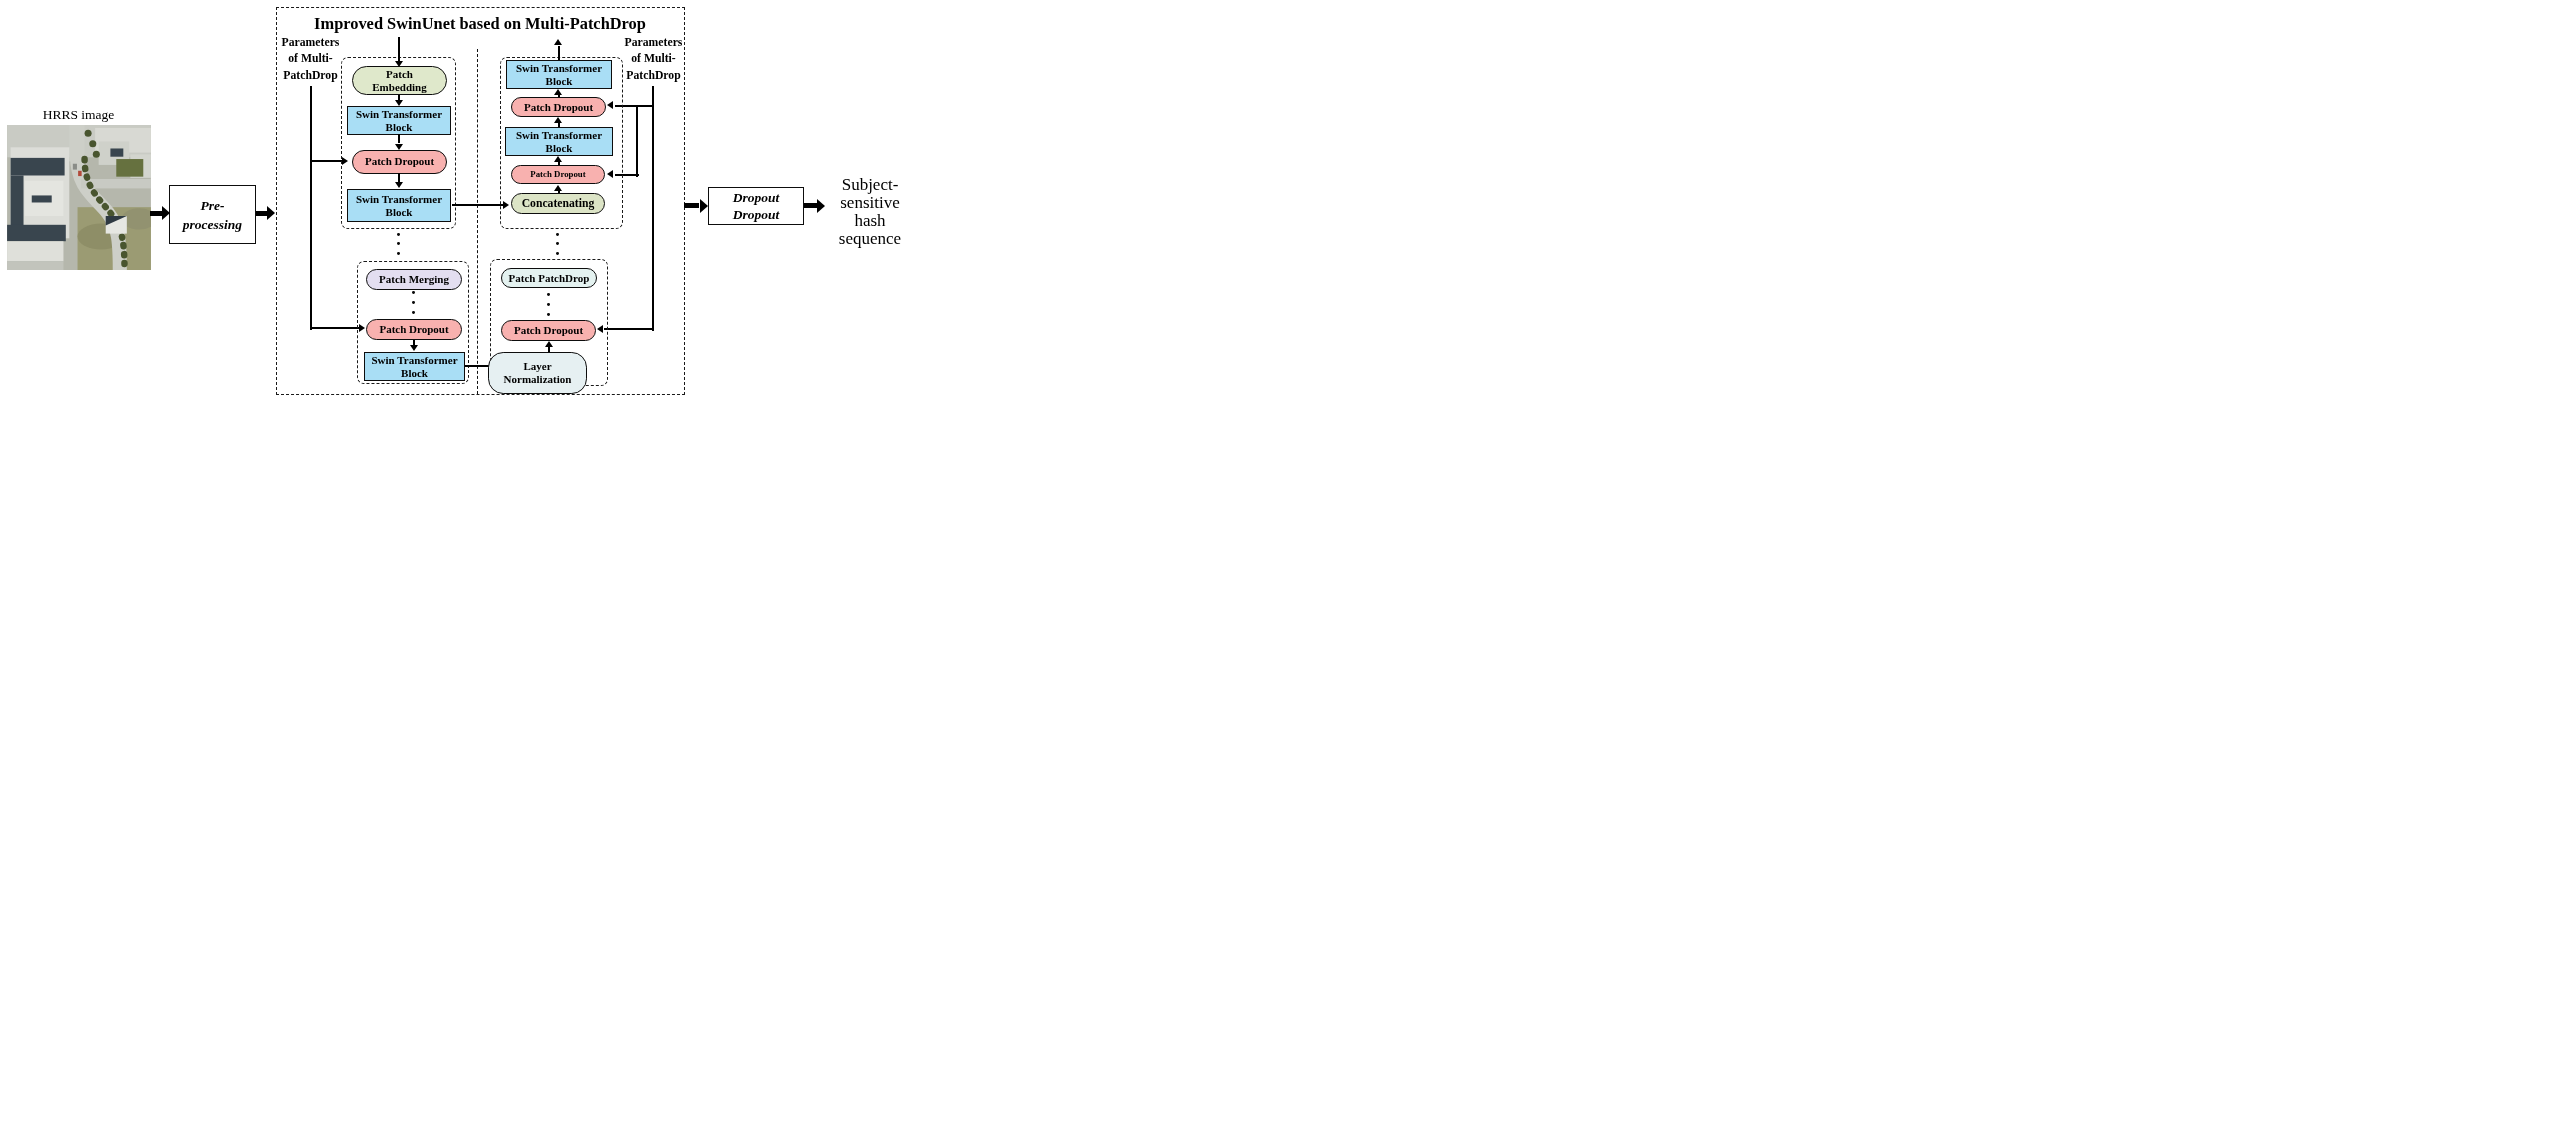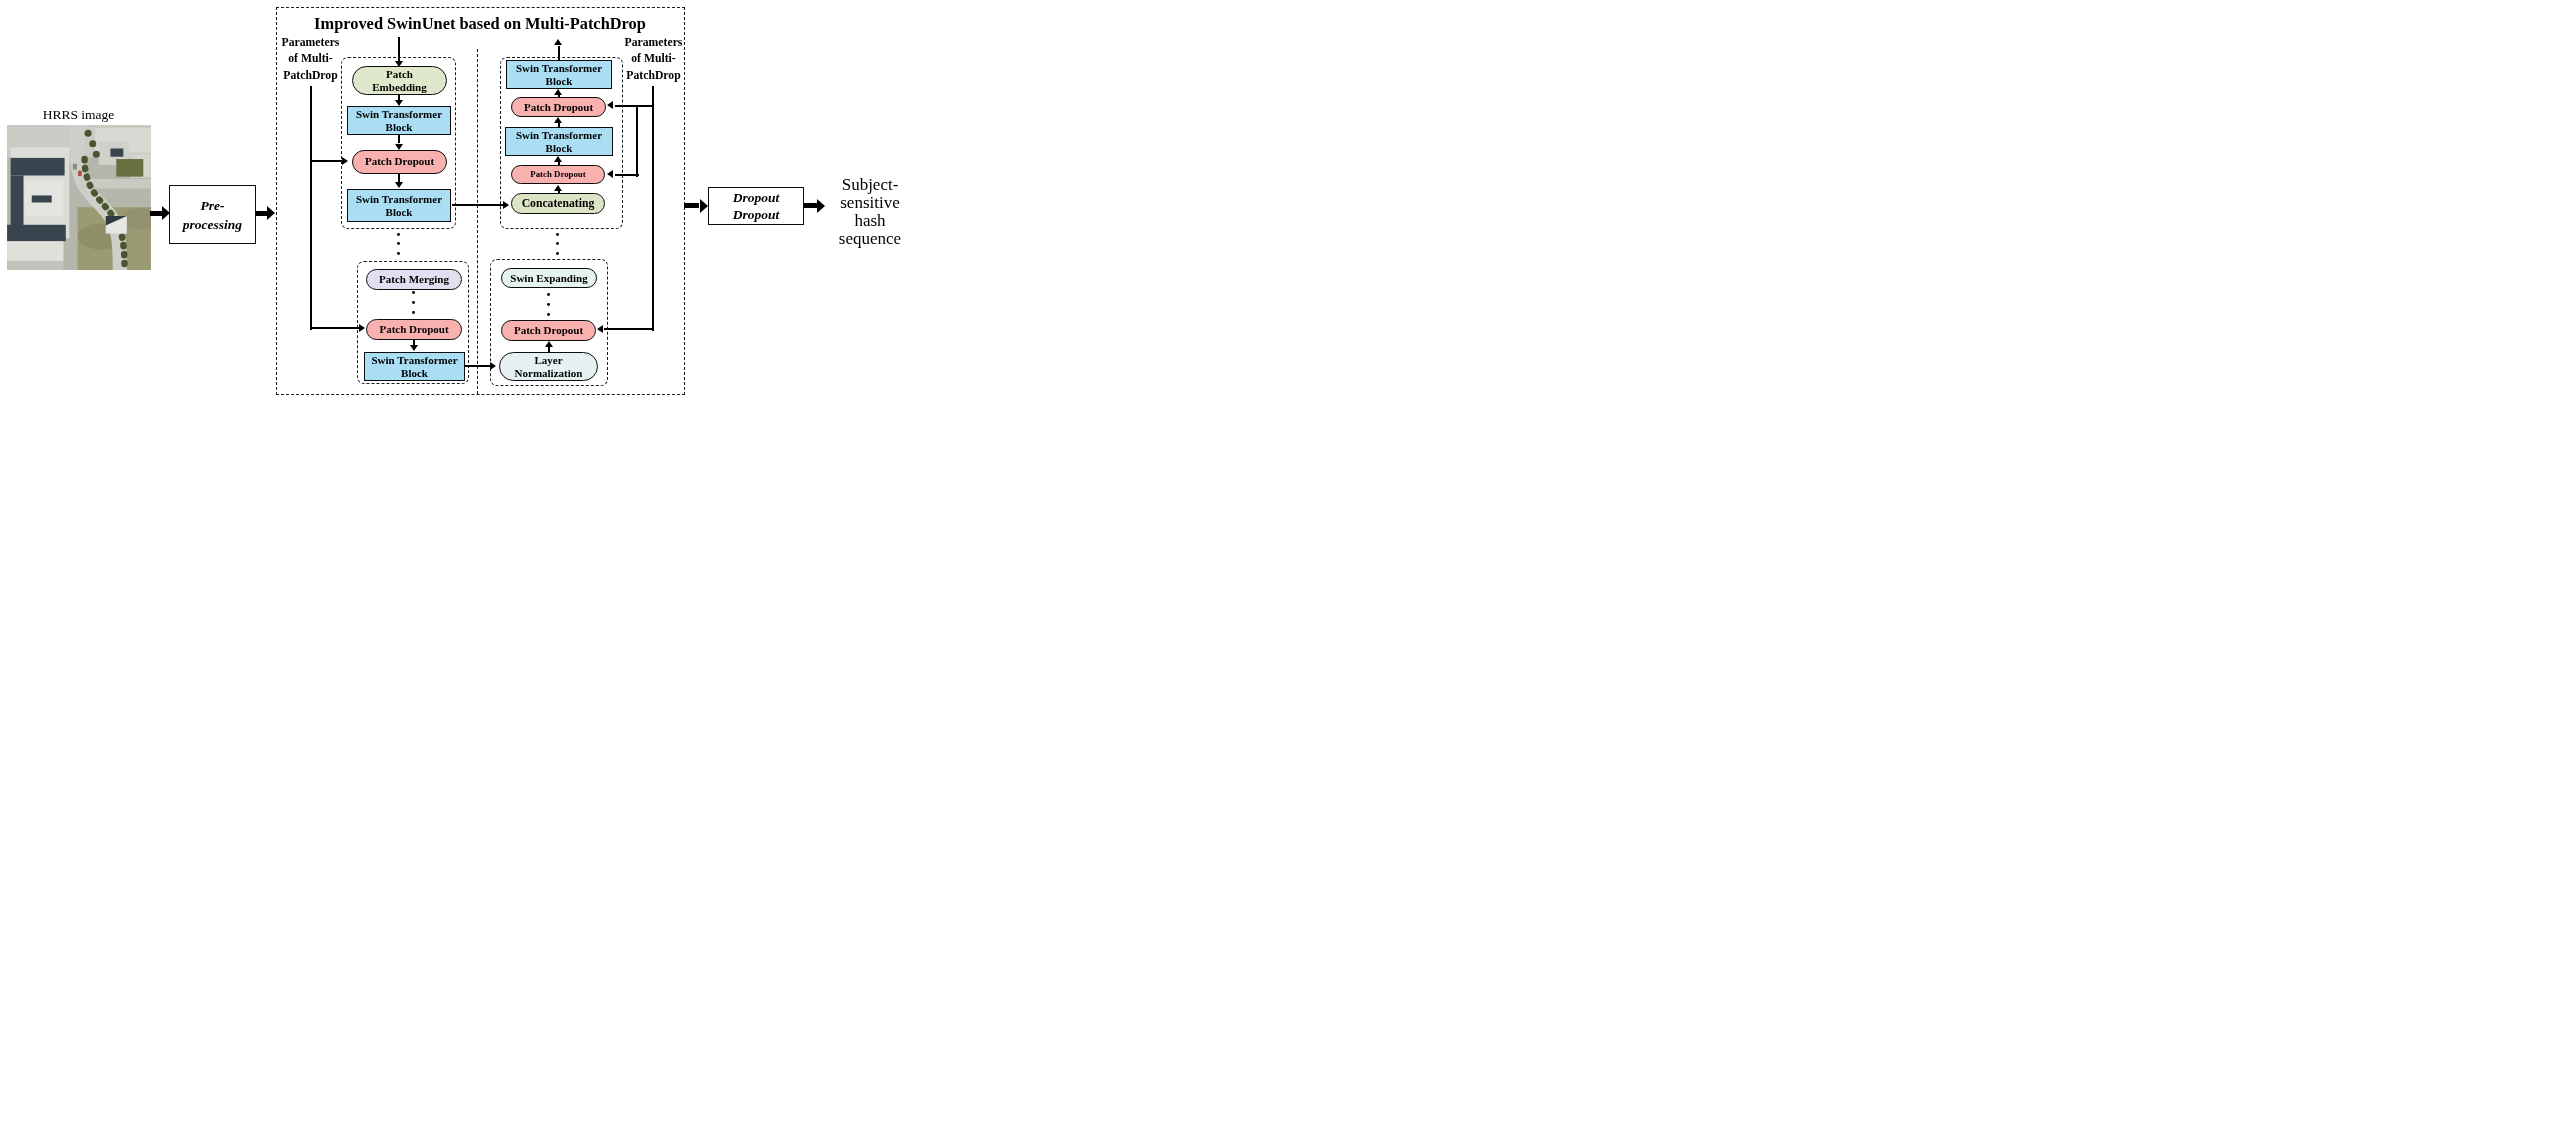--- a/index.html
+++ b/index.html
@@ -207,31 +207,31 @@
   <div class="shaft-v" style="left:558px;top:191px;height:2.3px;"></div>
 
   <div class="node pill c-concat" style="left:511px;top:193px;width:94px;height:21px;">Concatenating</div>
 
   <div class="dot" style="left:556px;top:233px;"></div>
   <div class="dot" style="left:556px;top:242px;"></div>
   <div class="dot" style="left:556px;top:252px;"></div>
 
   <div class="group" style="left:490px;top:259px;width:118px;height:127px;"></div>
 
-  <div class="node pill c-expand" style="left:501px;top:268px;width:96px;height:20px;">Swin Expanding</div>
+  <div class="node pill c-expand" style="left:501px;top:268px;width:96px;height:20px;">Patch PatchDrop</div>
 
   <div class="dot" style="left:547px;top:293px;"></div>
   <div class="dot" style="left:547px;top:303px;"></div>
   <div class="dot" style="left:547px;top:313px;"></div>
 
   <div class="node pill c-drop" style="left:501px;top:320px;width:95px;height:20.5px;">Patch Dropout</div>
   <div class="tri-up" style="left:545px;top:341px;"></div>
   <div class="shaft-v" style="left:548px;top:347px;height:5.3px;"></div>
 
-  <div class="node pill c-lnorm" style="left:499px;top:352px;width:99px;height:29px;padding:0 11.7px;">Layer Normalization</div>
+  <div class="node pill c-lnorm" style="left:488px;top:352px;width:99px;height:42px;padding:0 11.7px;">Layer Normalization</div>
 
   <div class="blk-shaft" style="left:684px;top:203px;width:15.2px;"></div>
   <div class="blk-head" style="left:700px;top:199px;"></div>
 
   <div class="iobox" style="left:708px;top:187px;width:96px;height:38px;line-height:17px;">
     <span>Dropout</span>
     <span>Dropout</span>
   </div>
 
   <div class="blk-shaft" style="left:804px;top:203px;width:13.5px;"></div>

